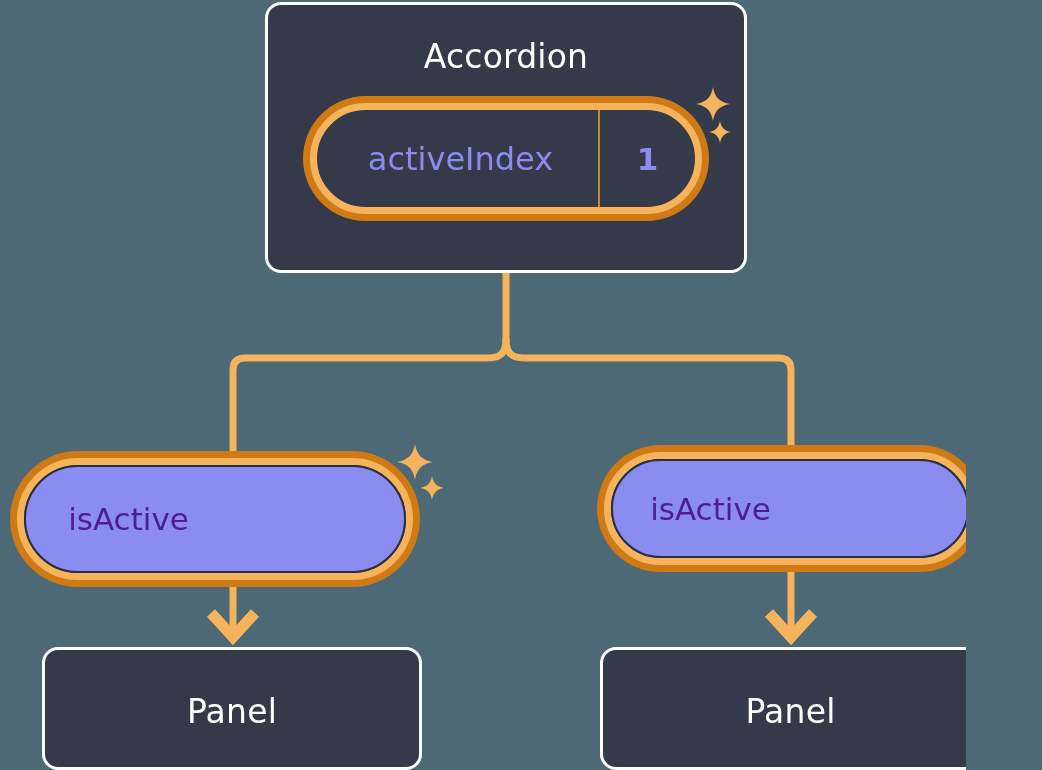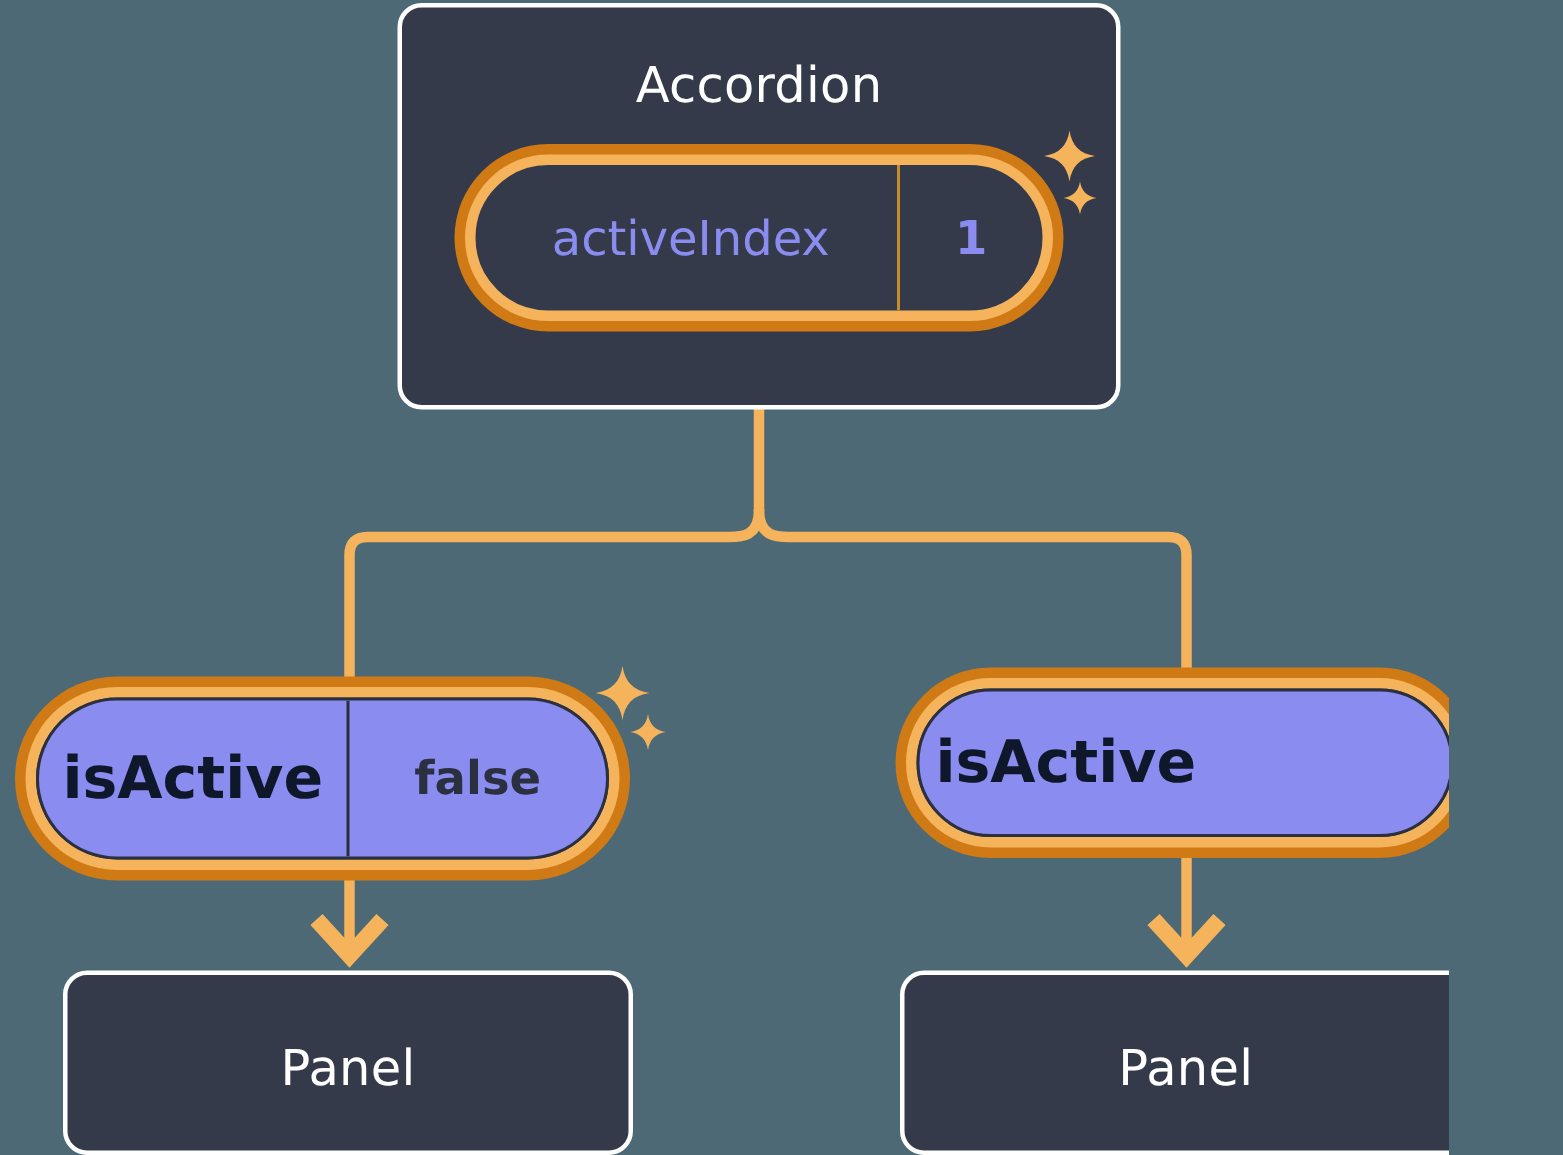--- a/index.html
+++ b/index.html
@@ -133,23 +133,23 @@
     width: 97px;
     border-left: 2px solid #c98a2b;
   }
 
   
   .pill-filled .pill-inner {
     background: #8b8cf0;
     border: 2px solid #2b3040;
   }
   .pill-filled .pill-key {
-    color: #0f172a;
-    font-size: 39px;
-    font-weight: 700;
+    color: #4c1d95;
+    font-size: 31px;
+    font-weight: 400;
     padding: 0 10px;
   }
   .pill-filled .pill-val {
     color: #2b3040;
     font-size: 31px;
     font-weight: 700;
     border-left: 2px solid #2b3040;
   }
   #pill-isactive-left {
     left: 17px;
@@ -216,21 +216,20 @@
   <svg class="sparkle" id="sparkle-top-a" width="36" height="36" viewBox="0 0 36 36" aria-hidden="true">
     <path d="M18 1 C19.6 11.2 24.8 16.4 35 18 C24.8 19.6 19.6 24.8 18 35 C16.4 24.8 11.2 19.6 1 18 C11.2 16.4 16.4 11.2 18 1 Z" fill="#f5b35c"></path>
   </svg>
   <svg class="sparkle" id="sparkle-top-b" width="24" height="24" viewBox="0 0 24 24" aria-hidden="true">
     <path d="M12 1 C13.1 7.5 16.5 10.9 23 12 C16.5 13.1 13.1 16.5 12 23 C10.9 16.5 7.5 13.1 1 12 C7.5 10.9 10.9 7.5 12 1 Z" fill="#f5b35c"></path>
   </svg>
 
   <div class="state-pill pill-filled" id="pill-isactive-left">
     <div class="pill-inner">
       <div class="pill-key">isActive</div>
-      <div class="pill-val">false</div>
     </div>
   </div>
 
   <svg class="sparkle" id="sparkle-left-a" width="38" height="38" viewBox="0 0 36 36" aria-hidden="true">
     <path d="M18 1 C19.6 11.2 24.8 16.4 35 18 C24.8 19.6 19.6 24.8 18 35 C16.4 24.8 11.2 19.6 1 18 C11.2 16.4 16.4 11.2 18 1 Z" fill="#f5b35c"></path>
   </svg>
   <svg class="sparkle" id="sparkle-left-b" width="26" height="26" viewBox="0 0 24 24" aria-hidden="true">
     <path d="M12 1 C13.1 7.5 16.5 10.9 23 12 C16.5 13.1 13.1 16.5 12 23 C10.9 16.5 7.5 13.1 1 12 C7.5 10.9 10.9 7.5 12 1 Z" fill="#f5b35c"></path>
   </svg>
 

